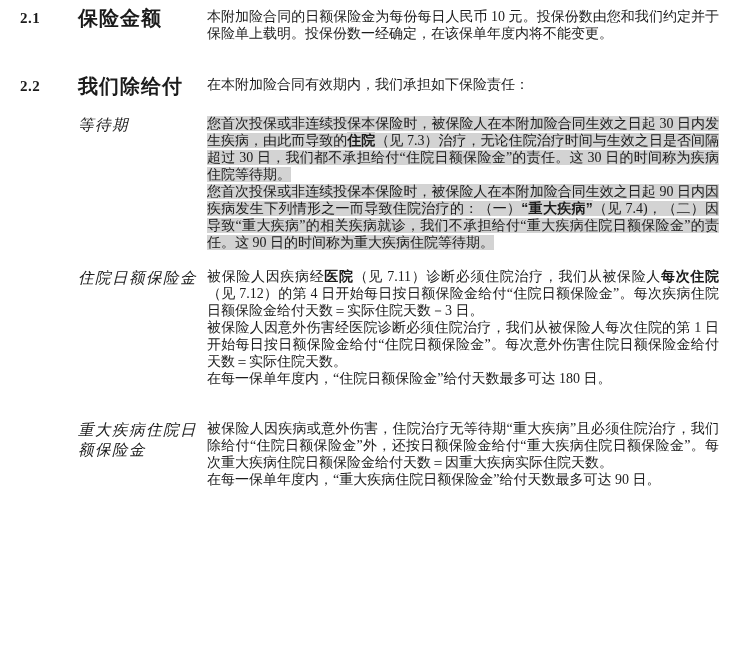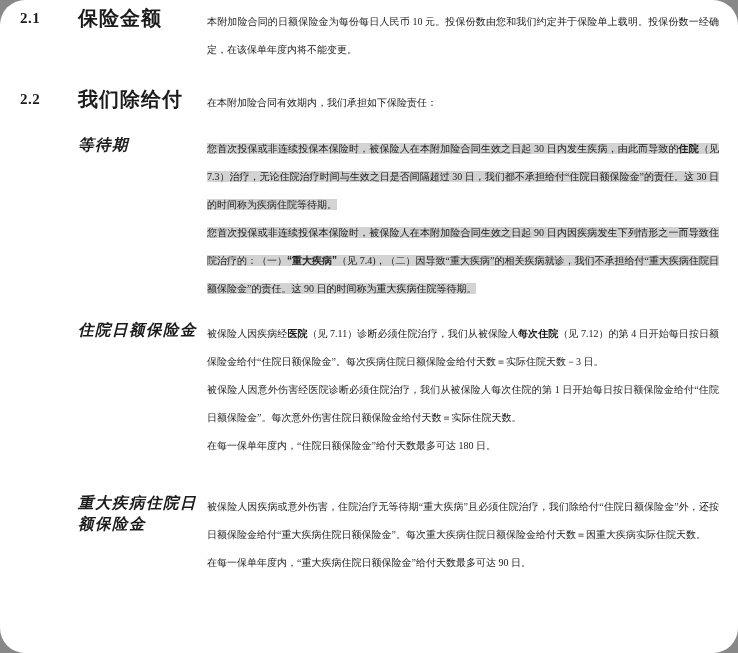--- a/index.html
+++ b/index.html
@@ -7,57 +7,56 @@
   .page{
     position:relative;
     width:738px;height:653px;
     margin:0 auto;
     background:var(--page-bg,#ffffff);
     color:var(--ink,#1b1b1b);
     overflow:hidden;
     box-sizing:border-box;
     padding:8px 0 0 20px;
     font-family:"Liberation Serif","DejaVu Serif",serif;
-    border-radius:25px;
   }
   .row{
     display:grid;
     grid-template-columns:58px 129px 512px;
     align-items:start;
   }
-  .row-2-2{margin-top:25px;}
+  .row-2-2{margin-top:34px;}
   .row-waiting{margin-top:18px;}
   .row-daily{margin-top:17px;}
   .row-critical{margin-top:33px;}
   .num{
     font-weight:700;
     font-size:15px;
     line-height:20.5px;
     font-family:"Liberation Serif","DejaVu Serif",serif;
     letter-spacing:.5px;
   }
   .label-hdr{
     font-weight:700;
     font-size:20px;
     line-height:20.5px;
     letter-spacing:1px;
     font-family:"Liberation Sans","DejaVu Sans",sans-serif;
   }
   .label-sub{
-    font-weight:700;
+    font-weight:400;
     font-style:italic;
     font-size:15.5px;
     line-height:20.5px;
     letter-spacing:1.5px;
     padding-right:6px;
     font-family:"Liberation Serif","DejaVu Serif",serif;
   }
   .bodycol{
-    font-size:10px;
-    line-height:28px;
+    font-size:14px;
+    line-height:17px;
     text-align:justify;
     text-justify:inter-character;
   }
   .para{margin:0;}
   .para.gap{margin-top:6px;}
   .hl{background:var(--hl,#d3d3d3);}
   .b{
     font-weight:700;
     font-family:"Liberation Sans","DejaVu Sans",sans-serif;
   }

